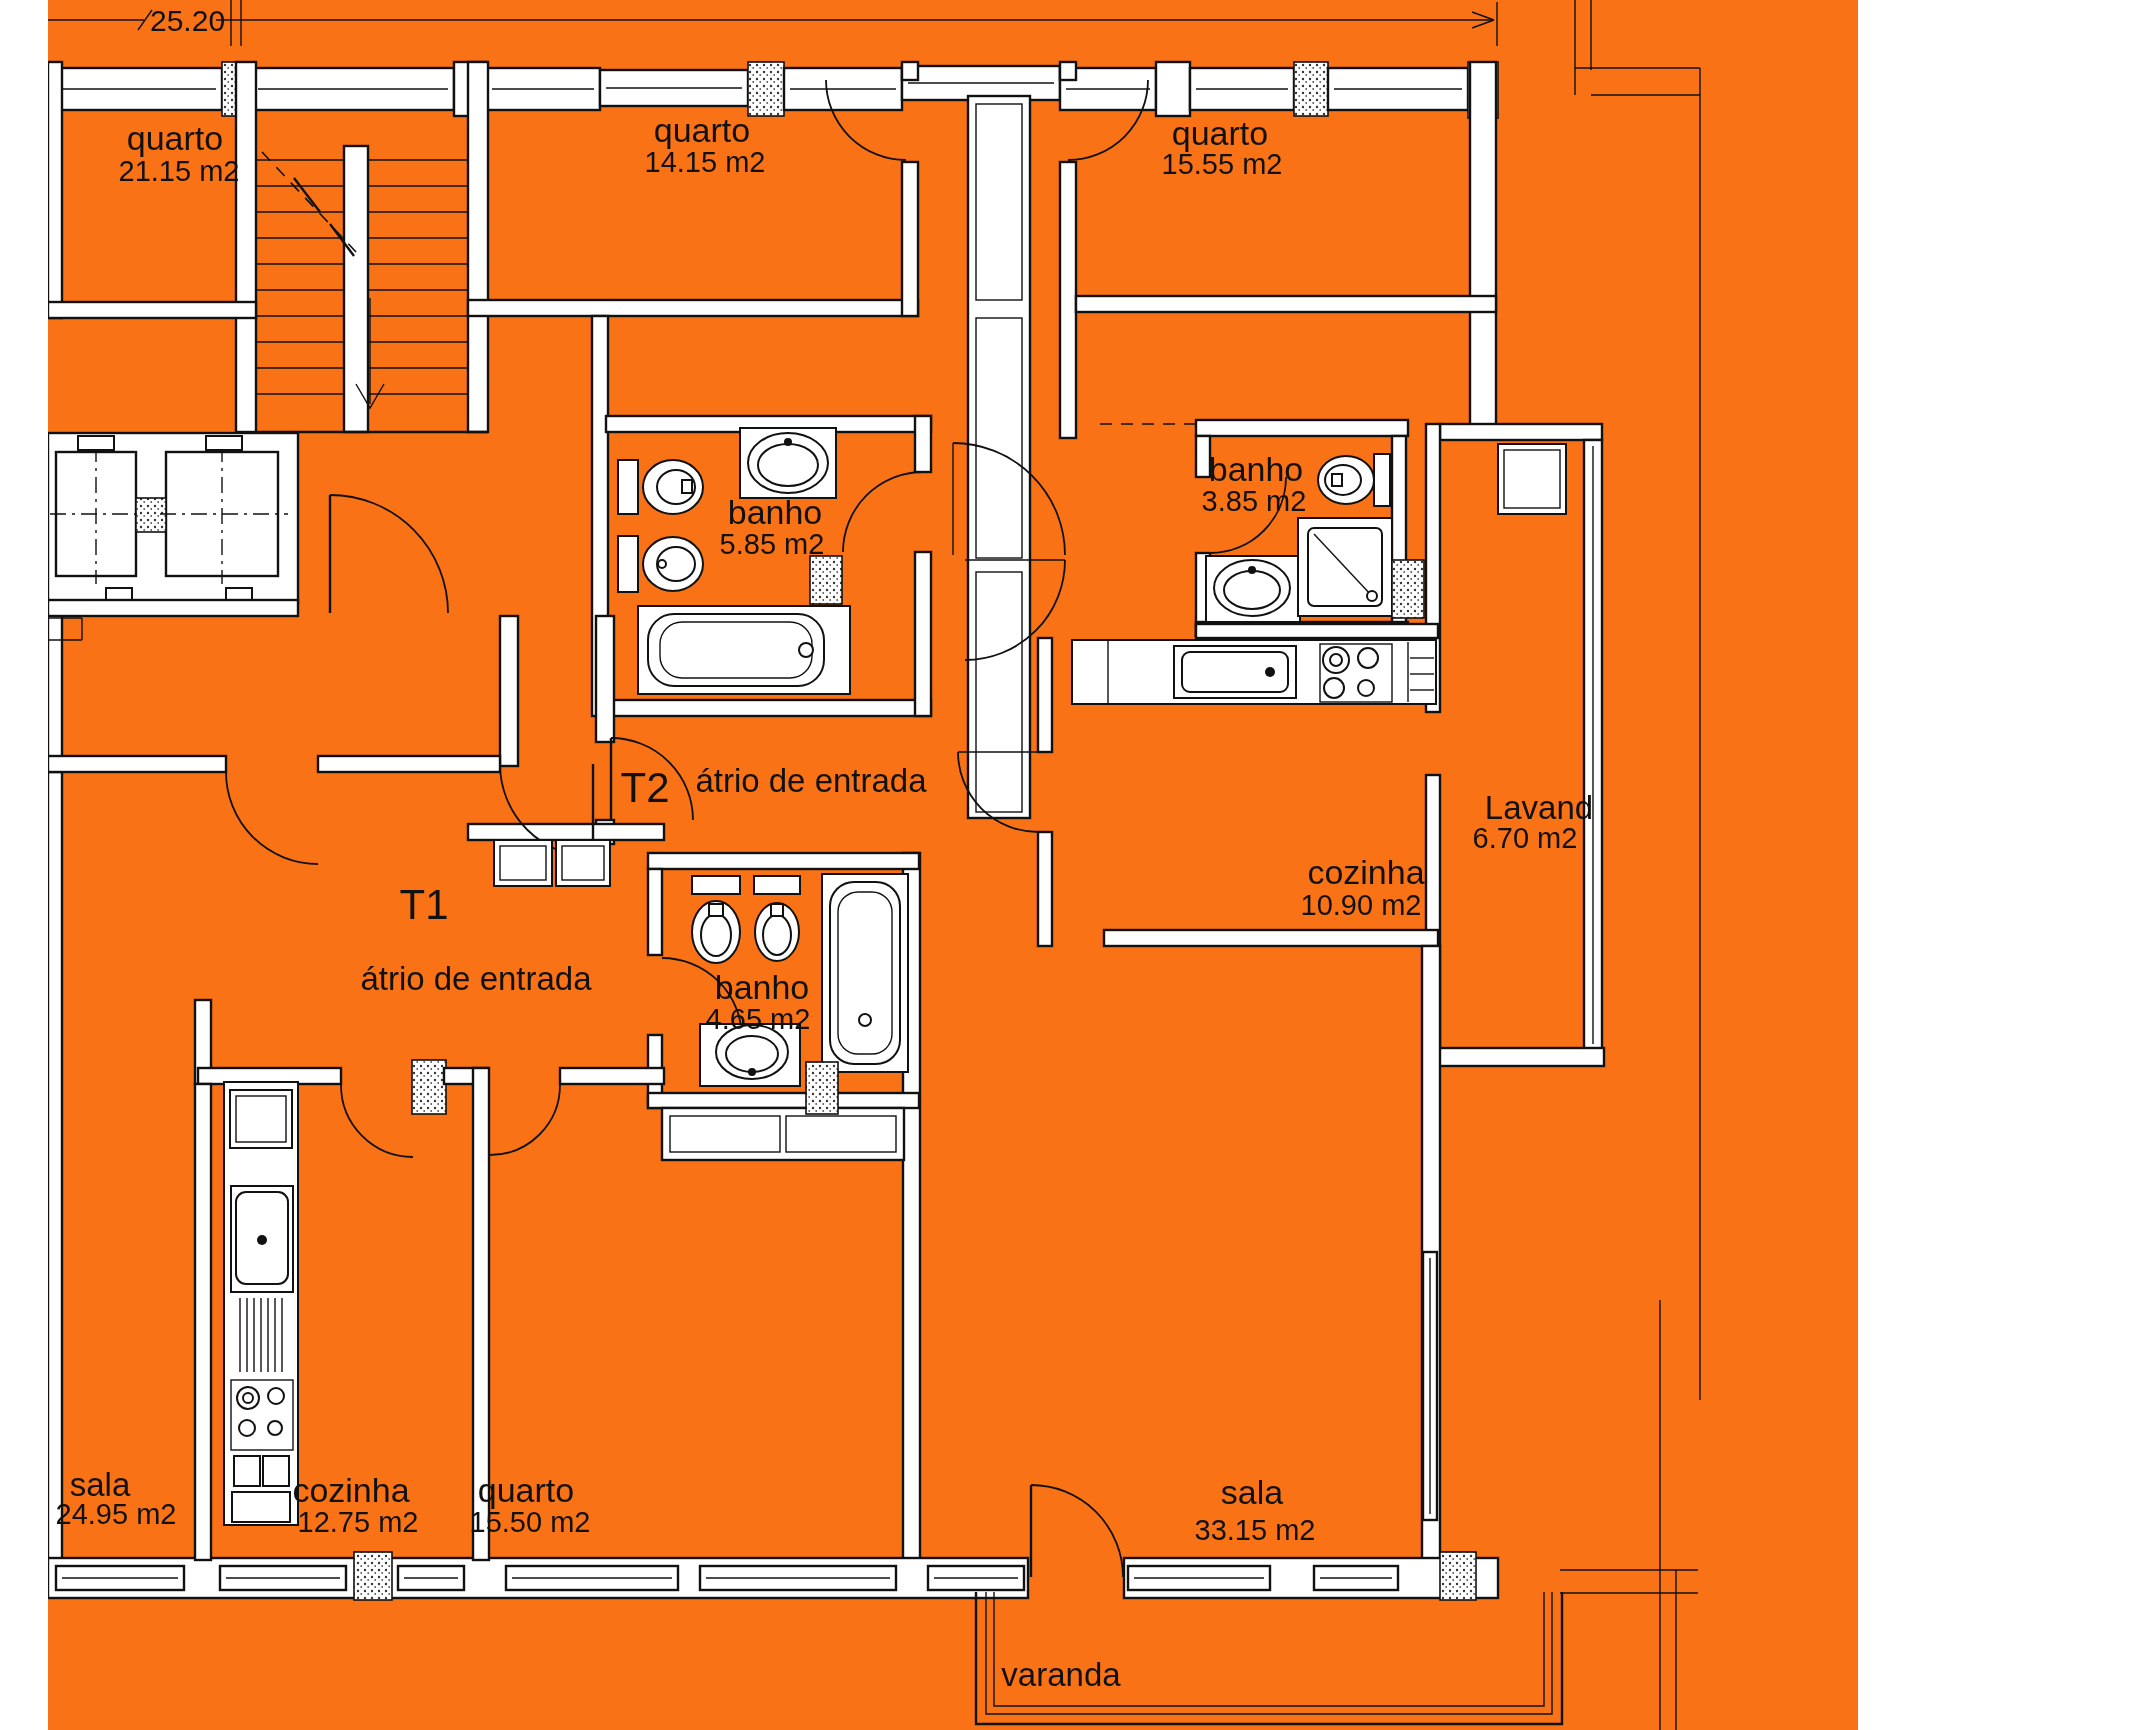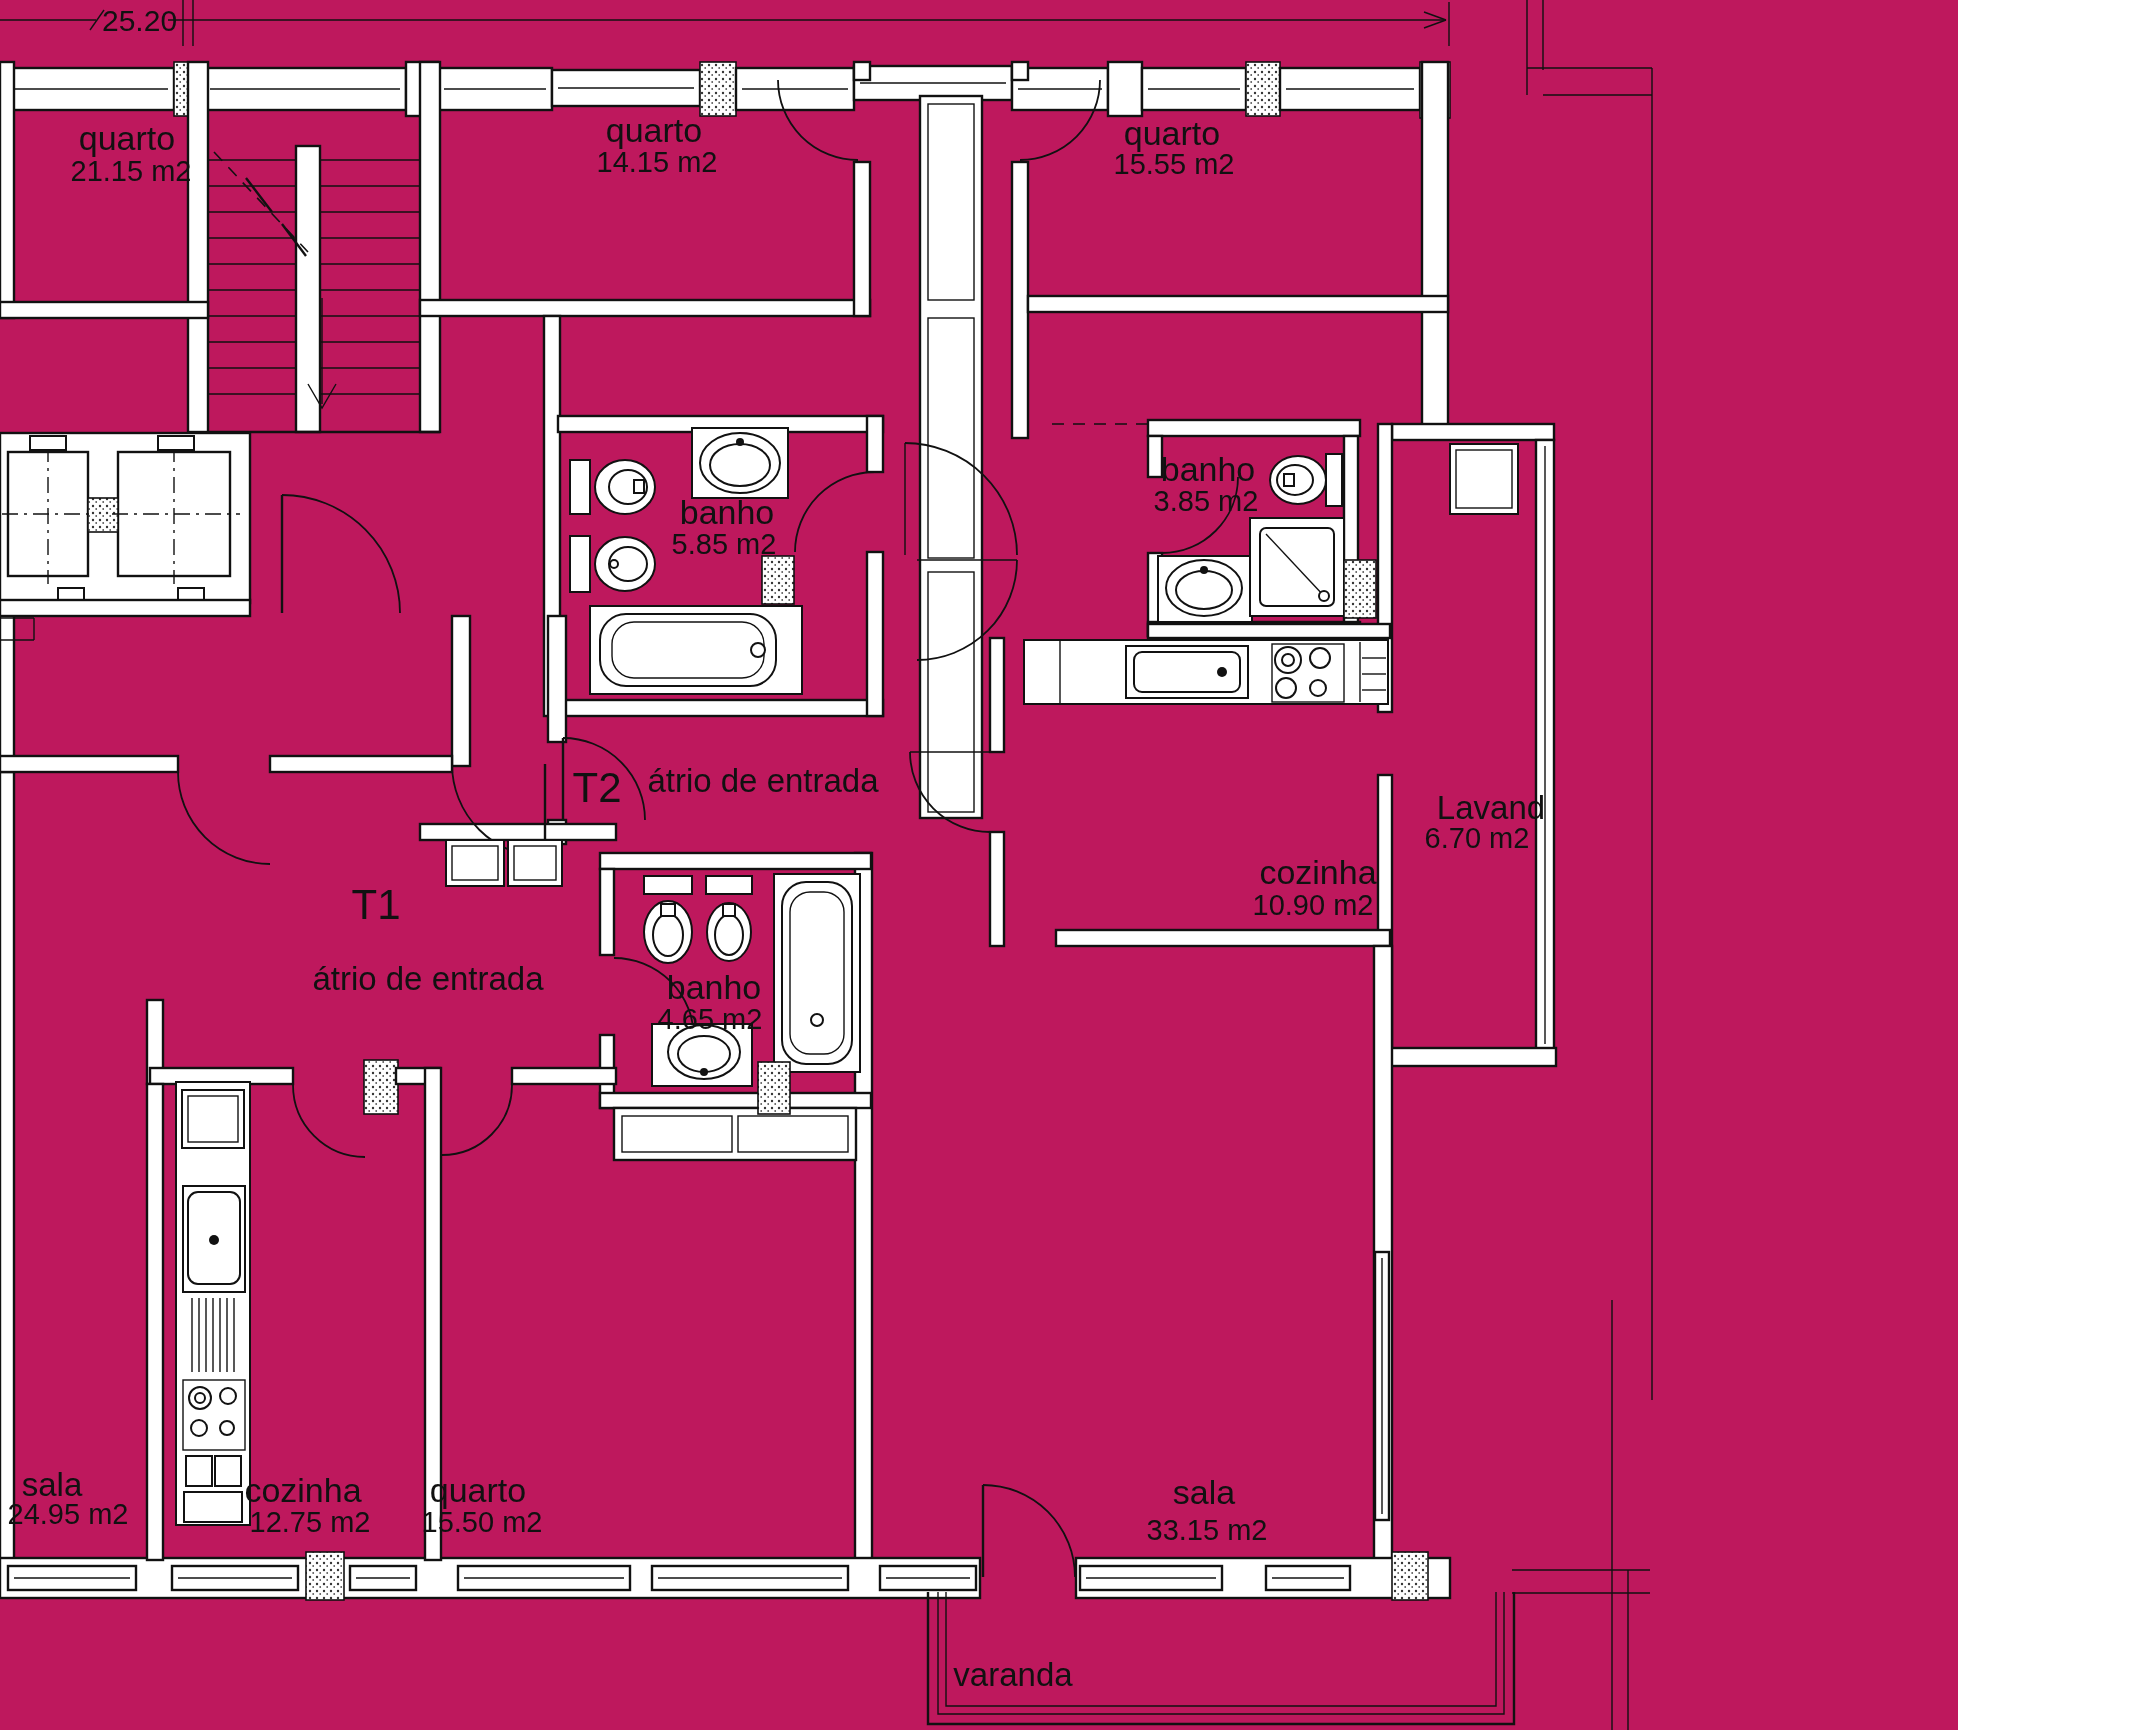--- a/index.html
+++ b/index.html
@@ -1,16 +1,16 @@
 <!DOCTYPE html>
 <html><head>
 <meta charset="utf-8">
 <style>
   html,body{margin:0;padding:0;background:#fff;}
-  #stage{width:1958px;height:1730px;background:#be185d;position:relative;}
+  #stage{width:1810px;height:1730px;background:#f97316;position:relative;margin-left:48px;}
   svg{display:block}
   text{font-family:"Liberation Sans", sans-serif;fill:#111;}
   .rn{font-size:34px;}
   .ra{font-size:29px;}
   .unit{font-size:42px;}
   .dim{font-size:30px;}
   .sm{font-size:33px;}
   .w{fill:#fff;stroke:#111;stroke-width:2.4;}
   .l{stroke:#111;stroke-width:2.4;fill:none;}
   .t{stroke:#111;stroke-width:1.4;fill:none;}

